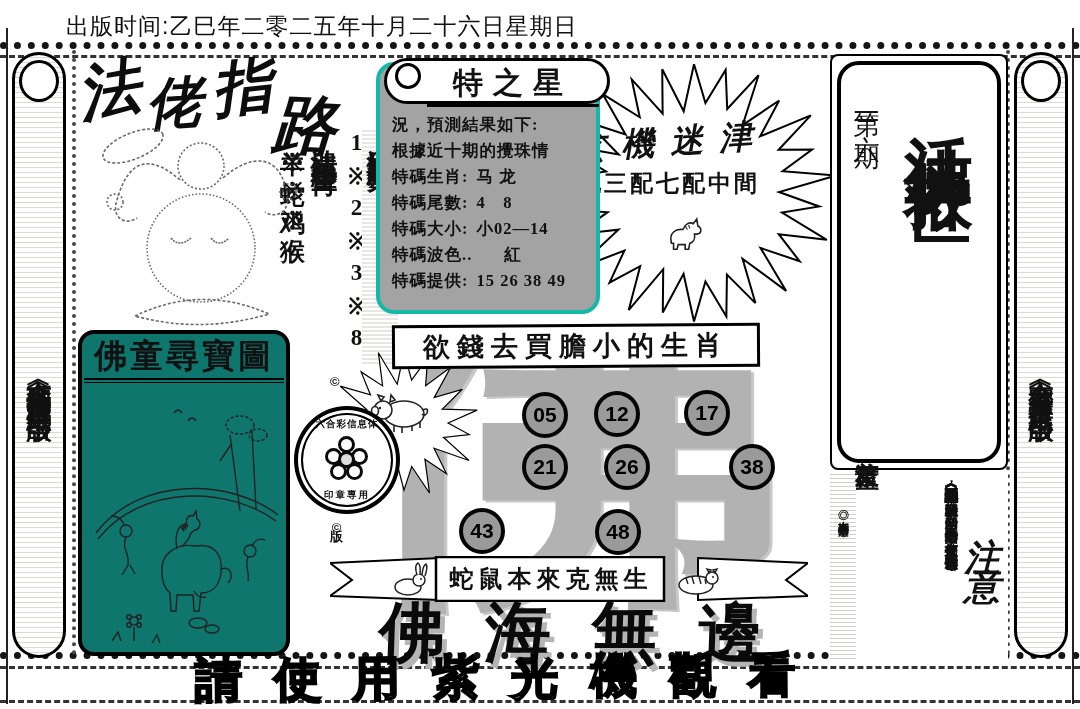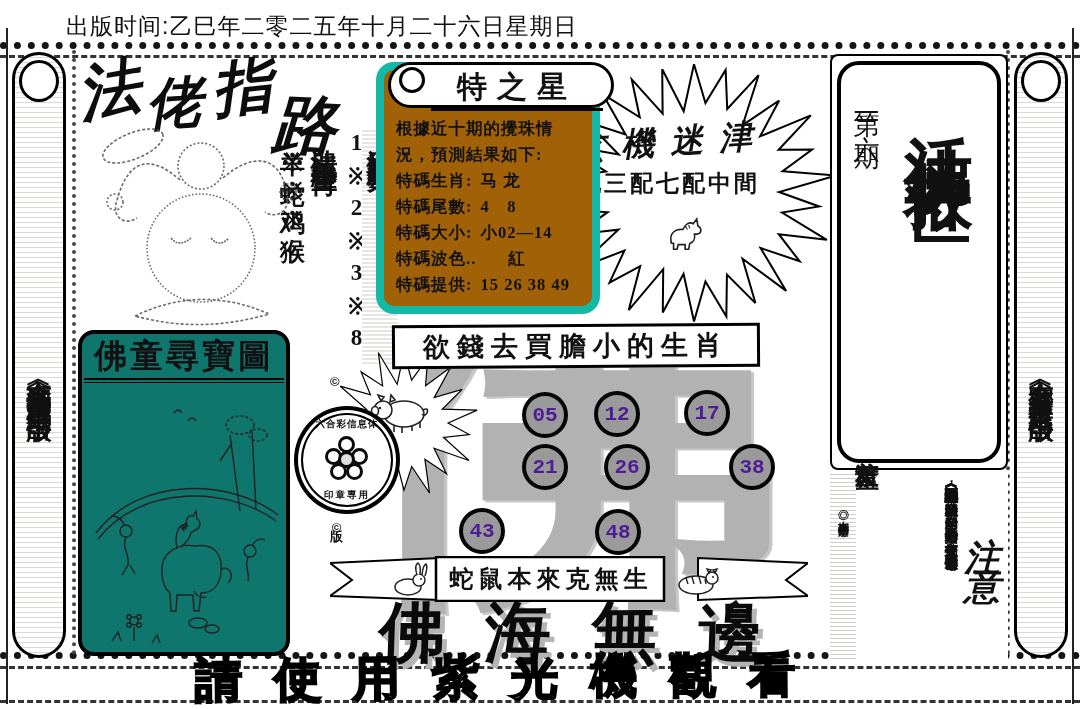--- a/index.html
+++ b/index.html
@@ -23,22 +23,22 @@
                  font-size:25px; font-weight:700; letter-spacing:3px; text-align:center;
                  font-family:"Liberation Serif","DejaVu Serif",serif; }
 
   
   .gchar { position:absolute; font-family:"Liberation Serif","DejaVu Serif",serif; font-weight:900; font-style:italic; color:#0d0d0d; }
 
   
   .supcol { position:absolute; font-weight:700; font-family:"Liberation Serif","DejaVu Serif",serif; }
 
   
-  #star-box { position:absolute; left:376px; top:62px; width:224px; height:252px; background:#a16207;
-              border:8px solid #14b8a6; border-radius:18px; z-index:5; }
+  #star-box { position:absolute; left:376px; top:62px; width:224px; height:252px; background:#a3a3a3;
+              border:4px solid #14b8a6; border-radius:18px; z-index:5; }
   #star-box .scroll { position:absolute; top:-8px; left:4px; width:226px; height:46px; background:#fff;
               border:3px solid #000; border-radius:23px; }
   #star-box .curl { position:absolute; top:2px; left:8px; width:26px; height:26px; border:3px solid #000;
               border-radius:50%; background:#fff; }
   #star-box .stitle { position:absolute; top:2px; left:40px; right:8px; text-align:center; font-size:30px;
               font-weight:900; letter-spacing:10px; border-bottom:3px solid #000;
               font-family:"Liberation Serif","DejaVu Serif",serif; }
   #star-box .sbody { position:absolute; top:46px; left:12px; right:8px; font-size:16.5px; line-height:26px;
               font-weight:700; font-family:"Liberation Serif","DejaVu Serif",serif; letter-spacing:1px; }
   #star-box .srow { display:flex; gap:8px; }
@@ -78,22 +78,22 @@
   
   #zodiac-banner { position:absolute; left:392px; top:324px; width:368px; height:44px; background:#fff;
               border:3px solid #000; display:flex; align-items:center; justify-content:center; font-size:27px;
               font-weight:700; letter-spacing:7px; font-family:"Liberation Serif","DejaVu Serif",serif;
               transform:rotate(-0.4deg); z-index:3; }
   #big-char { position:absolute; left:338px; top:318px; width:320px; height:320px; font-size:300px; line-height:300px;
               color:#b2b2b2; font-weight:900; font-family:"Liberation Serif","DejaVu Serif",serif;
               transform:scaleX(1.5); transform-origin:left top; z-index:1;
               text-shadow:2px 2px 0 #c8c8c8; }
   .num { position:absolute; width:46px; height:46px; border-radius:50%; border:4px solid #050505;
-              background:#9a9a9a; color:#4c1d95; font-weight:900; font-size:21px; display:flex; align-items:center;
-              justify-content:center; z-index:4; font-family:Liberation Mono, monospace; }
+              background:#9a9a9a; color:#000000; font-weight:900; font-size:21px; display:flex; align-items:center;
+              justify-content:center; z-index:4; font-family:Liberation Sans, sans-serif; }
   #pig-star { position:absolute; left:328px; top:348px; width:152px; height:150px; z-index:2; }
   #pig-icon { position:absolute; left:368px; top:388px; width:64px; height:48px; z-index:3; }
 
   
   #seal { position:absolute; left:294px; top:406px; width:106px; height:108px; z-index:3; }
   #seal .ring { position:absolute; inset:0; border:4px solid #000; border-radius:50%; background:#fff; }
   #seal .ring2 { position:absolute; inset:7px; border:2px solid #000; border-radius:50%; }
   #seal .petal { position:absolute; width:17px; height:17px; border:3px solid #0a0a0a; border-radius:50%; background:#fff; }
   #seal .rim-top { position:absolute; top:12px; left:0; right:0; text-align:center; font-size:9.5px; font-weight:700; letter-spacing:1px; }
   #seal .rim-bottom { position:absolute; bottom:12px; left:0; right:0; text-align:center; font-size:9.5px; font-weight:700; letter-spacing:2px; }
@@ -188,22 +188,22 @@
     <path d="M8,26 C6,18 12,14 18,15 C20,10 24,8 27,10 L30,6 L31,12 C35,14 34,19 30,19 L28,19 C29,23 27,26 24,27 L23,32 L20,32 L20,28 L14,28 L13,32 L10,32 L10,27 C8,27 7.5,26.5 8,26 Z" fill="none" stroke="#222" stroke-width="1.4"></path>
     <path d="M20,12 l2,3 M23,11 l1,3" stroke="#222" stroke-width="1"></path>
   </svg>
 
   <div id="star-box">
     <div class="scroll">
       <div class="curl"></div>
       <div class="stitle">特之星</div>
     </div>
     <div class="sbody">
+      <div>況，預測結果如下:</div>
       <div>根據近十期的攪珠情</div>
-      <div>況，預測結果如下:</div>
       <div class="srow">
           <span>特碼生肖:</span>
           <span>马 龙</span>
         </div>
       <div class="srow">
           <span>特碼尾數:</span>
           <span>4　8</span>
         </div>
       <div class="srow">
           <span>特碼大小:</span>

